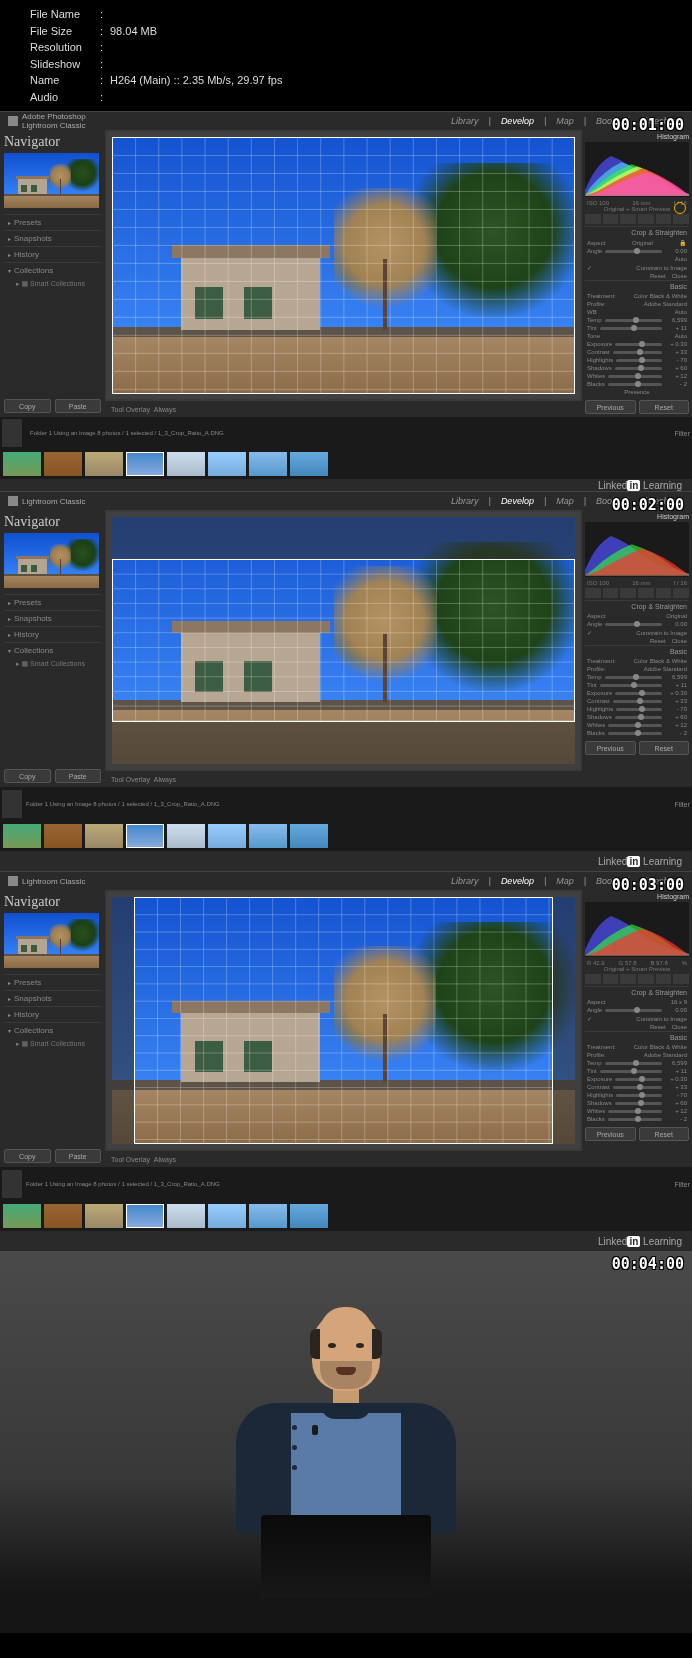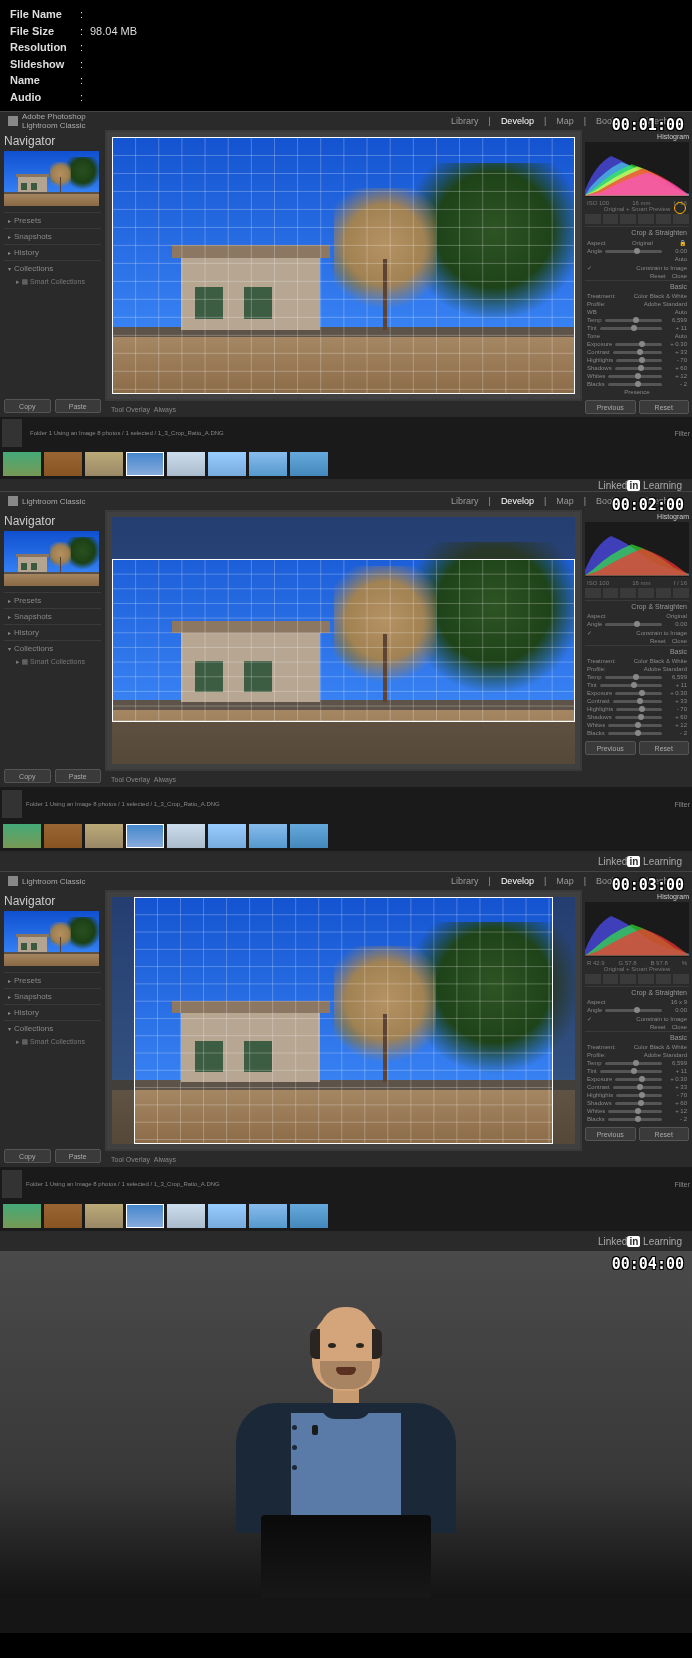--- a/index.html
+++ b/index.html
@@ -1,36 +1,36 @@
 <!DOCTYPE html>
 <html><head>
 <meta charset="utf-8">
 <style>
   * { margin: 0; padding: 0; box-sizing: border-box; }
   body { background: #000; font-family: Arial, sans-serif; color: #ddd; font-size: 10px; }
   .container { width: 692px; background: #000; }
   .fileinfo { background: #000; padding: 6px 10px; font-size: 11px; line-height: 1.5; }
   .fileinfo-row { display: flex; }
-  .fileinfo-label { width: 70px; font-weight: bold; }
+  .fileinfo-label { width: 70px; font-weight: normal; margin-left: 20px; }
   .fileinfo-colon { width: 10px; }
   .fileinfo-val { flex: 1; }
 
   .frame { width: 692px; height: 380px; background: #2a2a2a; position: relative; display: flex; flex-direction: column; border-top: 1px solid #444; }
   .timestamp { position: absolute; top: 4px; right: 8px; font-family: monospace; font-size: 15px; font-weight: bold; color: #fff; text-shadow: 1px 1px 0 #000, -1px -1px 0 #000, 1px -1px 0 #000, -1px 1px 0 #000; z-index: 10; }
 
   .lr-head { height: 18px; background: #2a2a2a; padding: 2px 8px; display: flex; align-items: center; }
   .lr-logo { width: 10px; height: 10px; background: #888; margin-right: 4px; }
   .lr-title { font-size: 8px; color: #aaa; }
   .lr-nav { margin-left: auto; display: flex; gap: 2px; font-size: 9px; color: #999; }
-  .lr-nav span { padding: 0 4px; }
+  .lr-nav span { padding: 0 4px; font-style: italic; }
   .lr-nav .active { color: #fff; }
 
   .lr-body { flex: 1; display: flex; background: #323232; }
   .lr-left { width: 105px; background: #2a2a2a; padding: 4px; display: flex; flex-direction: column; }
-  .lr-nav-panel { font-size: 12px; color: #ccc; margin-bottom: 3px; }
+  .lr-nav-panel { font-size: 14px; color: #ccc; margin-bottom: 3px; font-family: Liberation Serif, serif; }
   .lr-thumb { width: 95px; height: 55px; background: #1a1a1a; margin-bottom: 6px; position: relative; overflow: hidden; }
   .lr-panel-item { font-size: 8px; color: #888; padding: 3px 4px; border-top: 1px solid #3a3a3a; display: flex; align-items: center; }
   .lr-panel-item::before { content: "▸"; font-size: 6px; margin-right: 3px; }
   .lr-panel-item.open::before { content: "▾"; }
   .lr-sub { font-size: 7px; color: #777; padding: 2px 12px; }
   .lr-left-btns { margin-top: auto; display: flex; gap: 4px; }
   .lr-btn { flex: 1; height: 14px; background: #3a3a3a; border: 1px solid #555; border-radius: 2px; font-size: 7px; color: #aaa; display: flex; align-items: center; justify-content: center; }
 
   .lr-center { flex: 1; display: flex; flex-direction: column; background: #3a3a3a; }
   .lr-canvas { flex: 1; background: #404040; position: relative; margin: 2px; overflow: hidden; }
@@ -125,20 +125,21 @@
         <span class="fileinfo-label">Resolution</span>
         <span class="fileinfo-colon">:</span>
       </div>
     <div class="fileinfo-row">
         <span class="fileinfo-label">Slideshow</span>
         <span class="fileinfo-colon">:</span>
       </div>
     <div class="fileinfo-row">
         <span class="fileinfo-label">Name</span>
         <span class="fileinfo-colon">:</span>
+        <span class="fileinfo-val">H264 (Main) :: 2.35 Mb/s, 29.97 fps</span>
       </div>
     <div class="fileinfo-row">
         <span class="fileinfo-label">Audio</span>
         <span class="fileinfo-colon">:</span>
       </div>
   </div>
 
   <div class="frame">
     <div class="timestamp">00:01:00</div>
     <div class="lr-head">

